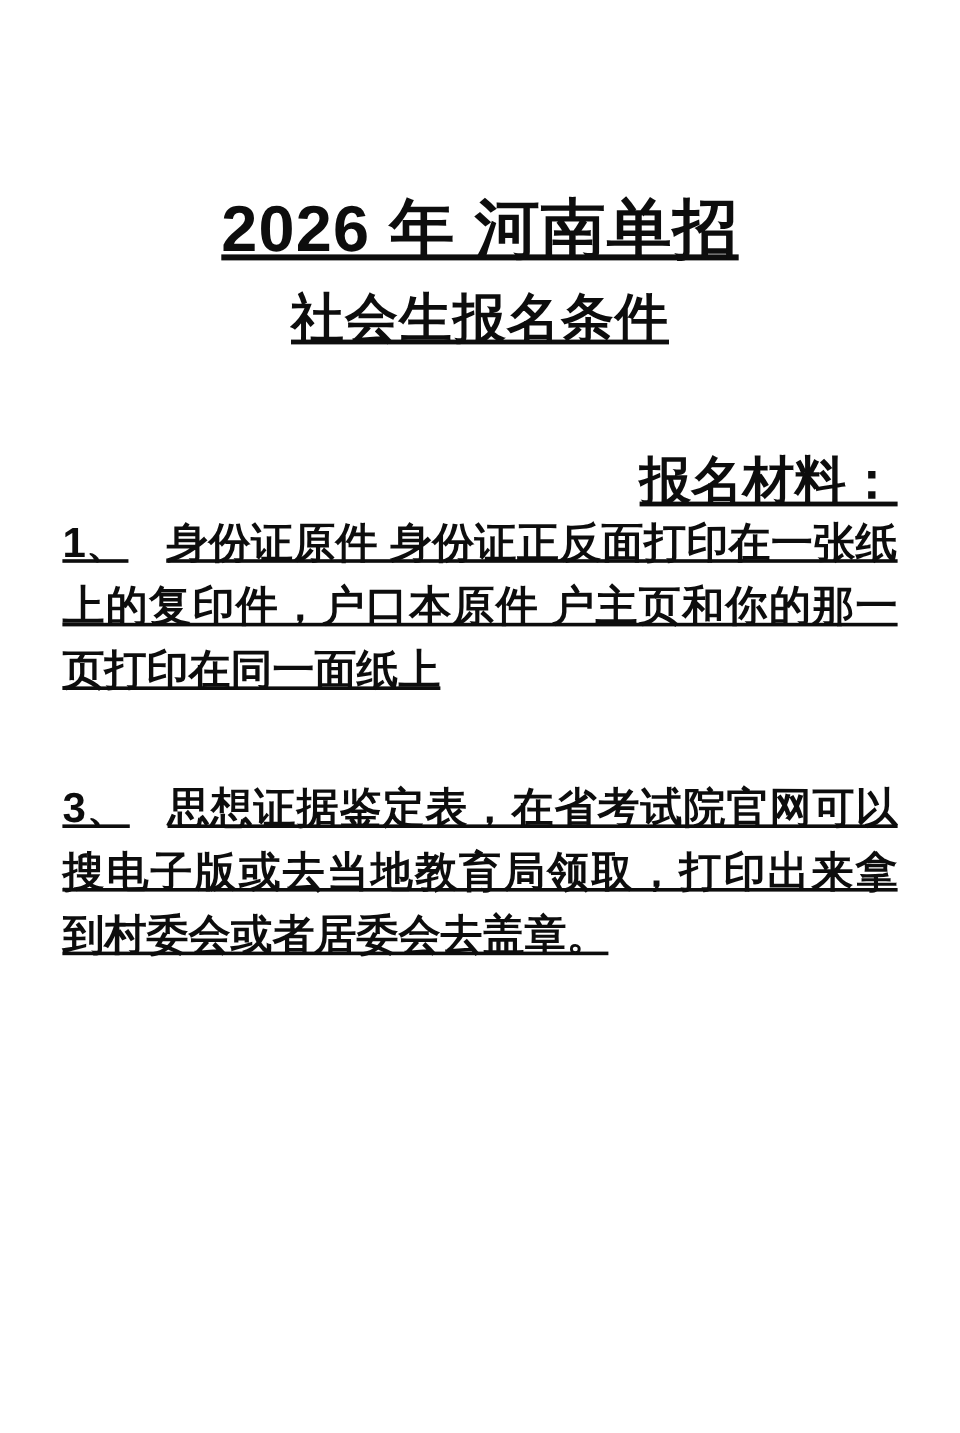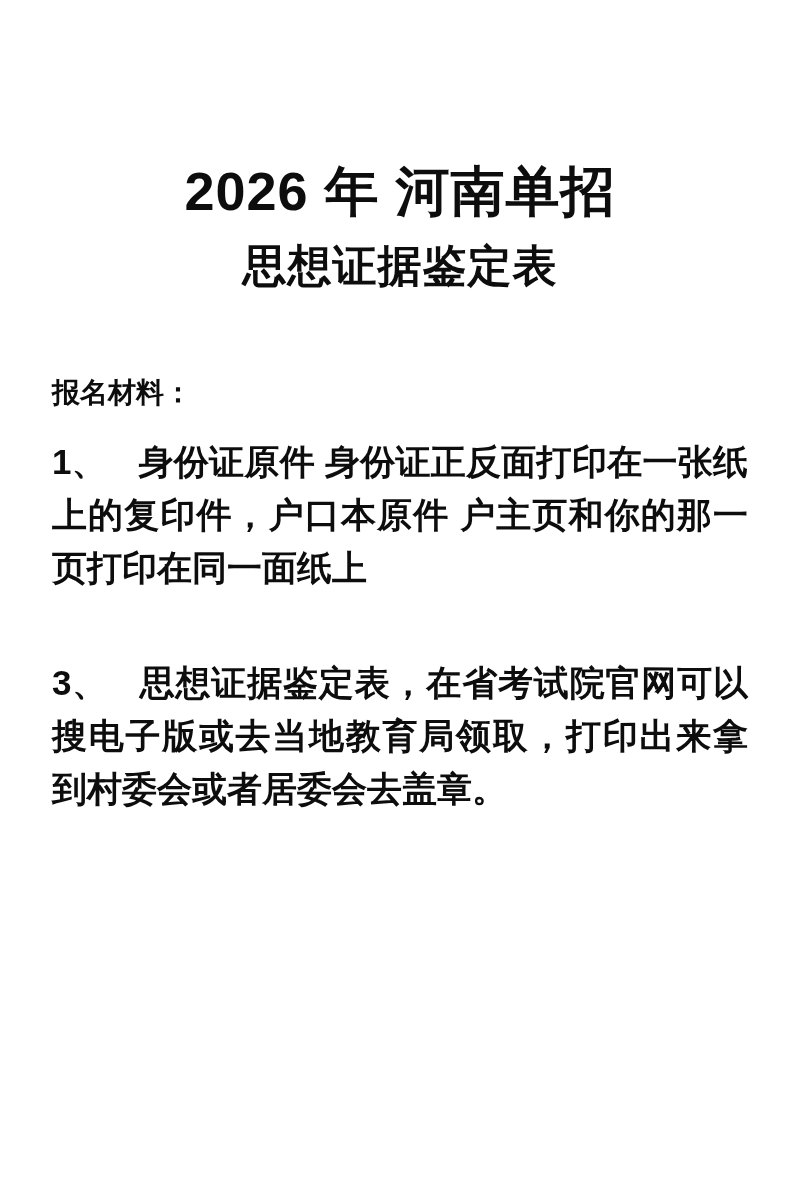--- a/index.html
+++ b/index.html
@@ -13,44 +13,45 @@
     color: #0d0d0d;
     font-family: "Liberation Sans", "DejaVu Sans", sans-serif;
     font-weight: 700;
     overflow: hidden;
   }
   .page {
     width: 100%;
     height: 100%;
     box-sizing: border-box;
     padding: 0 52px;
+    text-decoration: underline;
   }
   .header {
     text-align: center;
     padding-top: 160px;
   }
   .title {
     font-size: 54px;
     line-height: 1.15;
     letter-spacing: 1px;
     margin: 0;
   }
   .subtitle {
     font-size: 44px;
     line-height: 1.1;
     margin: 20px 0 0 0;
     letter-spacing: 1px;
   }
   .section-heading {
-    font-size: 28px;
+    font-size: 43px;
     line-height: 1.1;
     margin: 88px 0 0 0;
+    text-align: right;
   }
   .materials-list {
-    margin-top: 26px;
   }
   .material-item {
     font-size: 35px;
     line-height: 53px;
     margin: 0 0 62px 0;
     text-align: justify;
   }
   .material-item:last-child {
     margin-bottom: 0;
   }
@@ -58,21 +59,21 @@
     margin-right: 0.9em;
   }
 </style>
 </head>
 <body>
 
 <div class="page">
 
   <div class="header">
     <h1 class="title">2026 年 河南单招</h1>
-    <h2 class="subtitle">思想证据鉴定表</h2>
+    <h2 class="subtitle">社会生报名条件</h2>
   </div>
 
   <h3 class="section-heading">报名材料：</h3>
 
   <div class="materials-list">
 
     <p class="material-item">
       <span class="item-number">1、</span><span>身份证原件 身份证正反面打印在一张纸上的复印件，户口本原件 户主页和你的那一页打印在同一面纸上</span>
     </p>
 

